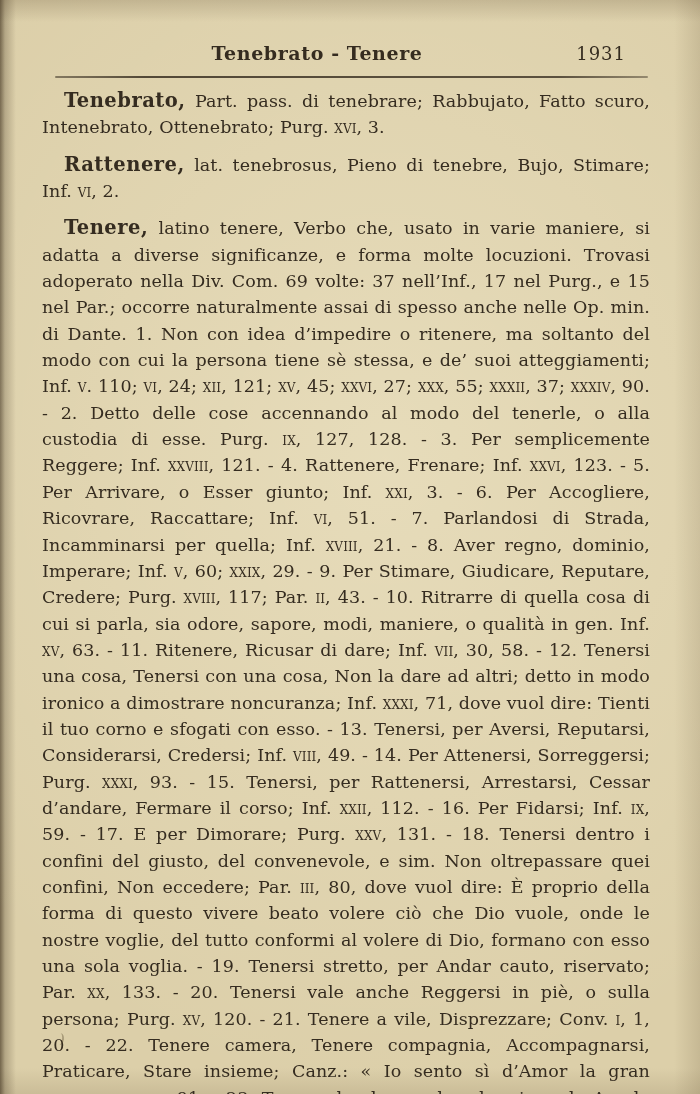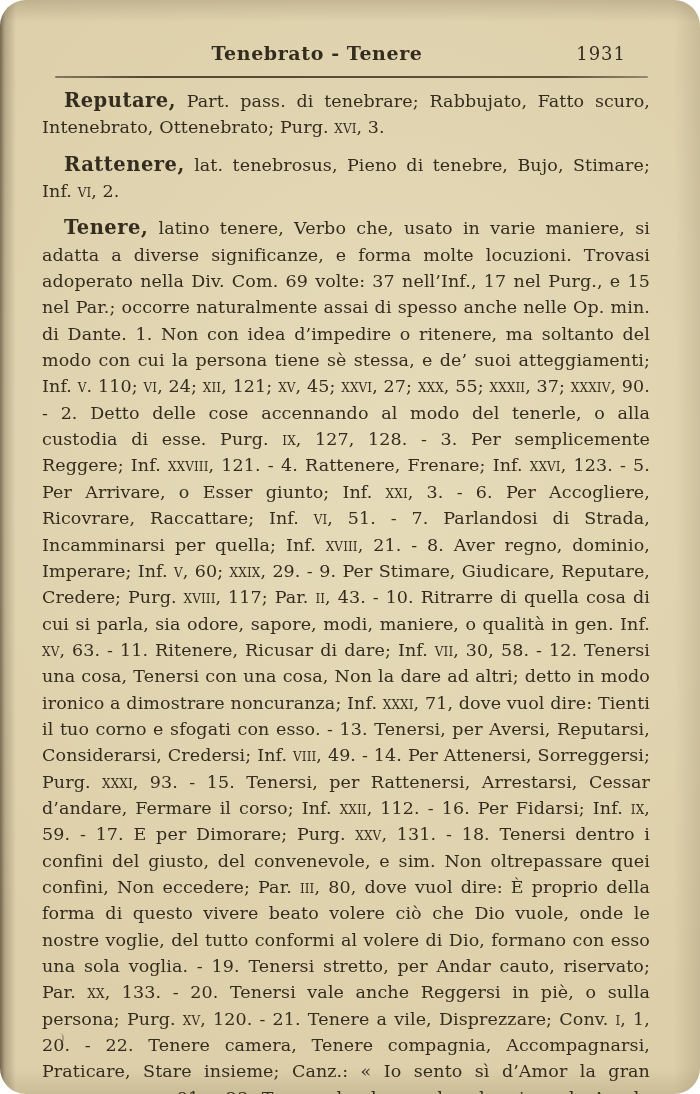--- a/index.html
+++ b/index.html
@@ -13,21 +13,20 @@
     width: 700px; height: 1094px;
     background-color: var(--paper, #dccfa9);
     background-image:
       radial-gradient(ellipse 120% 90% at 55% 42%, rgba(255,249,226,0.30), rgba(0,0,0,0) 65%),
       linear-gradient(90deg, rgba(70,56,36,0.70) 0px, rgba(70,56,36,0.28) 5px, rgba(0,0,0,0) 16px),
       linear-gradient(270deg, rgba(110,92,62,0.20) 0px, rgba(0,0,0,0) 26px),
       linear-gradient(180deg, rgba(110,92,62,0.26) 0px, rgba(0,0,0,0) 22px),
       linear-gradient(0deg, rgba(110,92,62,0.16) 0px, rgba(0,0,0,0) 26px);
     color: var(--ink, #352c20);
     overflow: hidden;
-    border-radius: 26px;
   }
   .header {
     position: absolute; top: 42px; left: 0; right: 0;
     height: 26px;
   }
   .running-head {
     position: absolute; left: 0; right: 66px;
     text-align: center;
     font-weight: bold;
     font-size: 19px;
@@ -77,18 +76,18 @@
 </head>
 <body style="--paper: #dccfa9; --ink: #352c20;">
 
 <div class="page">
   <div class="header">
     <span class="running-head">Tenebrato - Tenere</span>
     <span class="page-number">1931</span>
   </div>
   <div class="rule"></div>
   <div class="text-block">
-      <p class="entry"><span class="run-b">Reputare,</span><span class="run-n"> Part. pass. di </span><span class="run-i">tenebrare;</span><span class="run-n"> Rabbujato, Fatto scuro, Intenebrato, Ottenebrato; </span><span class="run-i">Purg.</span><span class="run-sc"> xvi, 3.</span></p>
+      <p class="entry"><span class="run-b">Tenebrato,</span><span class="run-n"> Part. pass. di </span><span class="run-i">tenebrare;</span><span class="run-n"> Rabbujato, Fatto scuro, Intenebrato, Ottenebrato; </span><span class="run-i">Purg.</span><span class="run-sc"> xvi, 3.</span></p>
       <p class="entry"><span class="run-b">Rattenere,</span><span class="run-n"> lat. </span><span class="run-i">tenebrosus,</span><span class="run-n"> Pieno di tenebre, Bujo, Stimare; </span><span class="run-i">Inf.</span><span class="run-sc"> vi, 2.</span></p>
       <p class="entry"><span class="run-b">Tenere,</span><span class="run-n"> latino </span><span class="run-i">tenere,</span><span class="run-n"> Verbo che, usato in varie maniere, si adatta a diverse significanze, e forma molte locuzioni. Trovasi adoperato nella </span><span class="run-i">Div. Com.</span><span class="run-n"> 69 volte: 37 nell’</span><span class="run-i">Inf.,</span><span class="run-n"> 17 nel </span><span class="run-i">Purg.,</span><span class="run-n"> e 15 nel </span><span class="run-i">Par.;</span><span class="run-n"> occorre naturalmente assai di spesso anche nelle </span><span class="run-i">Op. min.</span><span class="run-n"> di Dante. 1. Non con idea d’impedire o ritenere, ma soltanto del modo con cui la persona tiene sè stessa, e de’ suoi atteggiamenti; </span><span class="run-i">Inf.</span><span class="run-sc"> v. 110; vi, 24; xii, 121; xv, 45; xxvi, 27; xxx, 55; xxxii, 37; xxxiv, 90.</span><span class="run-n"> - 2. Detto delle cose accennando al modo del tenerle, o alla custodia di esse. </span><span class="run-i">Purg.</span><span class="run-sc"> ix, 127, 128.</span><span class="run-n"> - 3. Per semplicemente Reggere; </span><span class="run-i">Inf.</span><span class="run-sc"> xxviii, 121.</span><span class="run-n"> - 4. Rattenere, Frenare; </span><span class="run-i">Inf.</span><span class="run-sc"> xxvi, 123.</span><span class="run-n"> - 5. Per Arrivare, o Esser giunto; </span><span class="run-i">Inf.</span><span class="run-sc"> xxi, 3.</span><span class="run-n"> - 6. Per Accogliere, Ricovrare, Raccattare; </span><span class="run-i">Inf.</span><span class="run-sc"> vi, 51.</span><span class="run-n"> - 7. Parlandosi di Strada, Incamminarsi per quella; </span><span class="run-i">Inf.</span><span class="run-sc"> xviii, 21.</span><span class="run-n"> - 8. Aver regno, dominio, Imperare; </span><span class="run-i">Inf.</span><span class="run-sc"> v, 60; xxix, 29.</span><span class="run-n"> - 9. Per Stimare, Giudicare, Reputare, Credere; </span><span class="run-i">Purg.</span><span class="run-sc"> xviii, 117;</span><span class="run-n"> </span><span class="run-i">Par.</span><span class="run-sc"> ii, 43.</span><span class="run-n"> - 10. Ritrarre di quella cosa di cui si parla, sia odore, sapore, modi, maniere, o qualità in gen. </span><span class="run-i">Inf.</span><span class="run-sc"> xv, 63.</span><span class="run-n"> - 11. Ritenere, Ricusar di dare; </span><span class="run-i">Inf.</span><span class="run-sc"> vii, 30, 58.</span><span class="run-n"> - 12. </span><span class="run-i">Tenersi una cosa, Tenersi con una cosa,</span><span class="run-n"> Non la dare ad altri; detto in modo ironico a dimostrare noncuranza; </span><span class="run-i">Inf.</span><span class="run-sc"> xxxi, 71,</span><span class="run-n"> dove vuol dire: Tienti il tuo corno e sfogati con esso. - 13. </span><span class="run-i">Tenersi,</span><span class="run-n"> per Aversi, Reputarsi, Considerarsi, Credersi; </span><span class="run-i">Inf.</span><span class="run-sc"> viii, 49.</span><span class="run-n"> - 14. Per Attenersi, Sorreggersi; </span><span class="run-i">Purg.</span><span class="run-sc"> xxxi, 93.</span><span class="run-n"> - 15. </span><span class="run-i">Tenersi,</span><span class="run-n"> per Rattenersi, Arrestarsi, Cessar d’andare, Fermare il corso; </span><span class="run-i">Inf.</span><span class="run-sc"> xxii, 112.</span><span class="run-n"> - 16. Per Fidarsi; </span><span class="run-i">Inf.</span><span class="run-sc"> ix, 59.</span><span class="run-n"> - 17. E per Dimorare; </span><span class="run-i">Purg.</span><span class="run-sc"> xxv, 131.</span><span class="run-n"> - 18. </span><span class="run-i">Tenersi dentro i confini del giusto, del convenevole,</span><span class="run-n"> e sim. Non oltrepassare quei confini, Non eccedere; </span><span class="run-i">Par.</span><span class="run-sc"> iii, 80,</span><span class="run-n"> dove vuol dire: È proprio della forma di questo vivere beato volere ciò che Dio vuole, onde le nostre voglie, del tutto conformi al volere di Dio, formano con esso una sola voglia. - 19. </span><span class="run-i">Tenersi stretto,</span><span class="run-n"> per Andar cauto, riservato; </span><span class="run-i">Par.</span><span class="run-sc"> xx, 133.</span><span class="run-n"> - 20. </span><span class="run-i">Tenersi</span><span class="run-n"> vale anche Reggersi in piè, o sulla persona; </span><span class="run-i">Purg.</span><span class="run-sc"> xv, 120.</span><span class="run-n"> - 21. </span><span class="run-i">Tenere a vile,</span><span class="run-n"> Disprezzare; </span><span class="run-i">Conv.</span><span class="run-sc"> i, 1, 20.</span><span class="run-n"> - 22. </span><span class="run-i">Tenere camera,</span><span class="run-n"> Tenere compagnia, Accompagnarsi, Praticare, Stare insieme; </span><span class="run-i">Canz.:</span><span class="run-n"> « Io sento sì d’Amor la gran possanza, » v. 91. - 23. </span><span class="run-i">Tenere da alcuno checchessia,</span><span class="run-n"> vale Averlo ottenuto da quello, Riconoscerlo da quello; </span></p>
     </div>
   <div class="smudge"></div>
 </div>
 
 </body></html>

